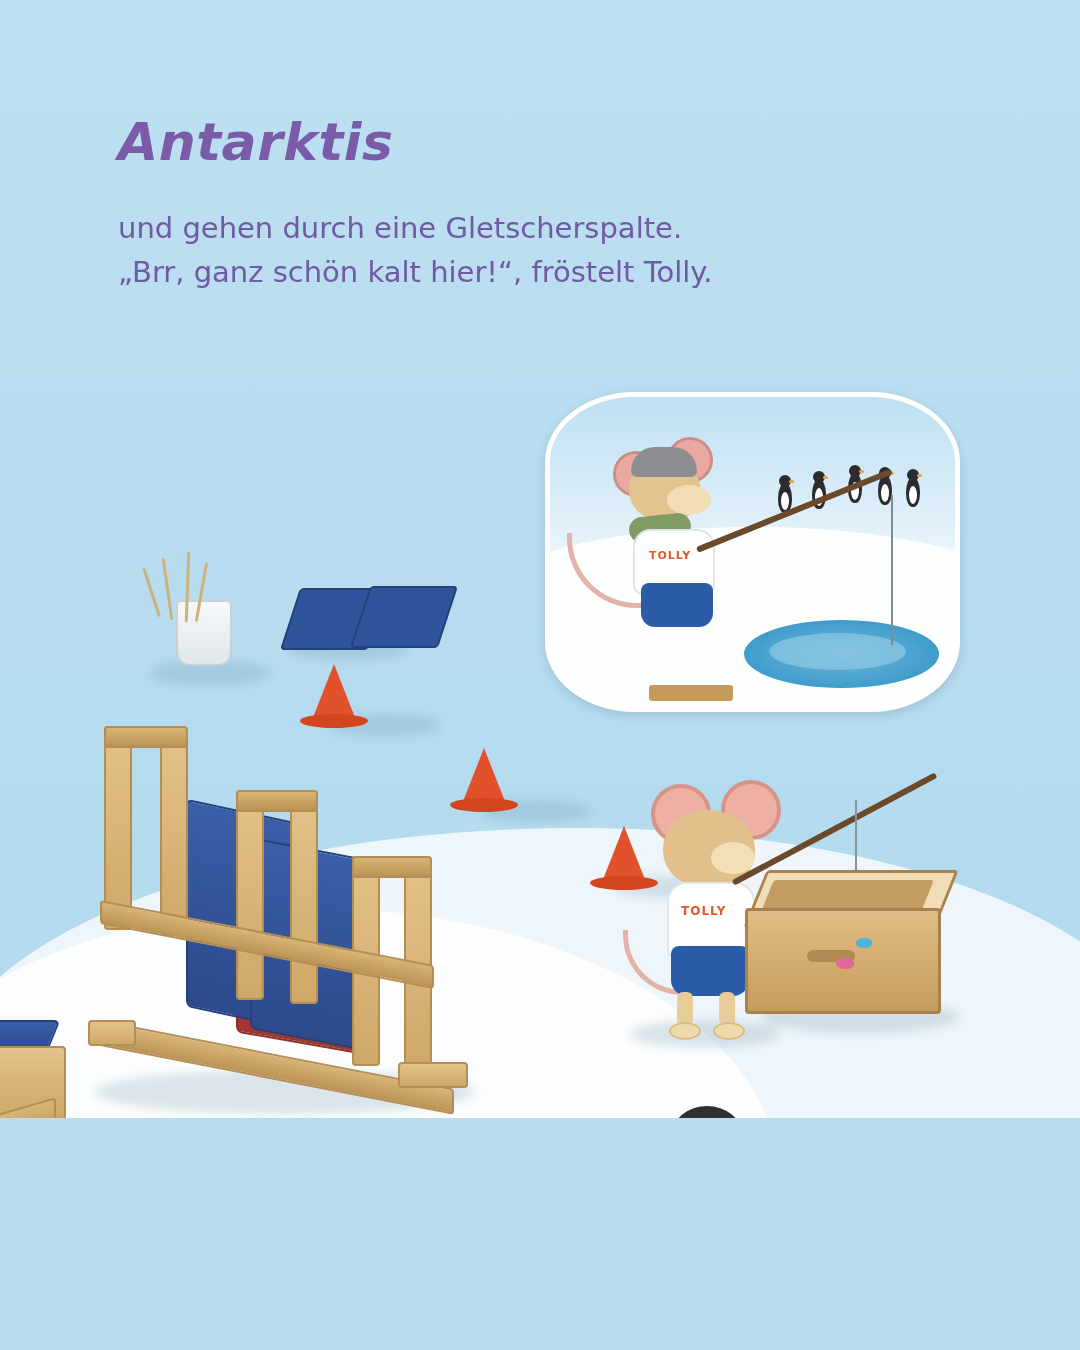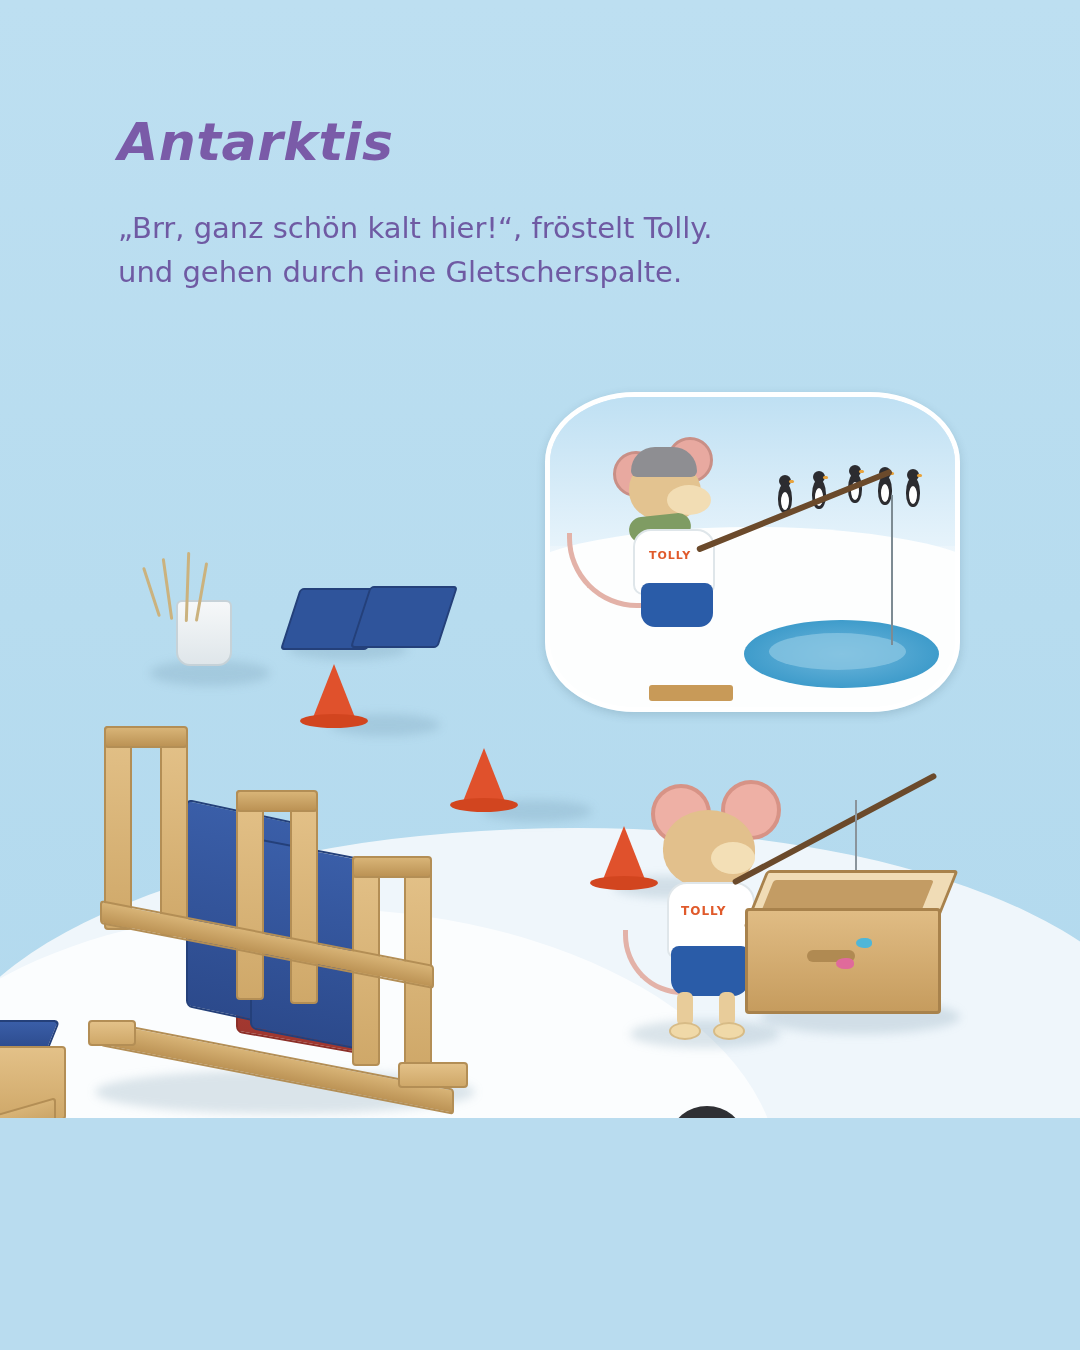--- a/index.html
+++ b/index.html
@@ -202,22 +202,22 @@
 </head>
 <body>
 
 <div class="page">
 
   <div class="snowfield"></div>
   <div class="snowfield2"></div>
 
   <h1 class="title">Antarktis</h1>
   <div class="subtitle">
+    <div>und gehen durch eine Gletscherspalte.</div>
     <div>„Brr, ganz schön kalt hier!“, fröstelt Tolly.</div>
-    <div>und gehen durch eine Gletscherspalte.</div>
   </div>
 
   <div class="photo">
     <div class="sky"></div>
     <div class="ice"></div>
     <div class="hole"></div>
     <div class="hole2"></div>
 
     <div class="pg" style="left:228px;top:86px;">
       <div class="body">

